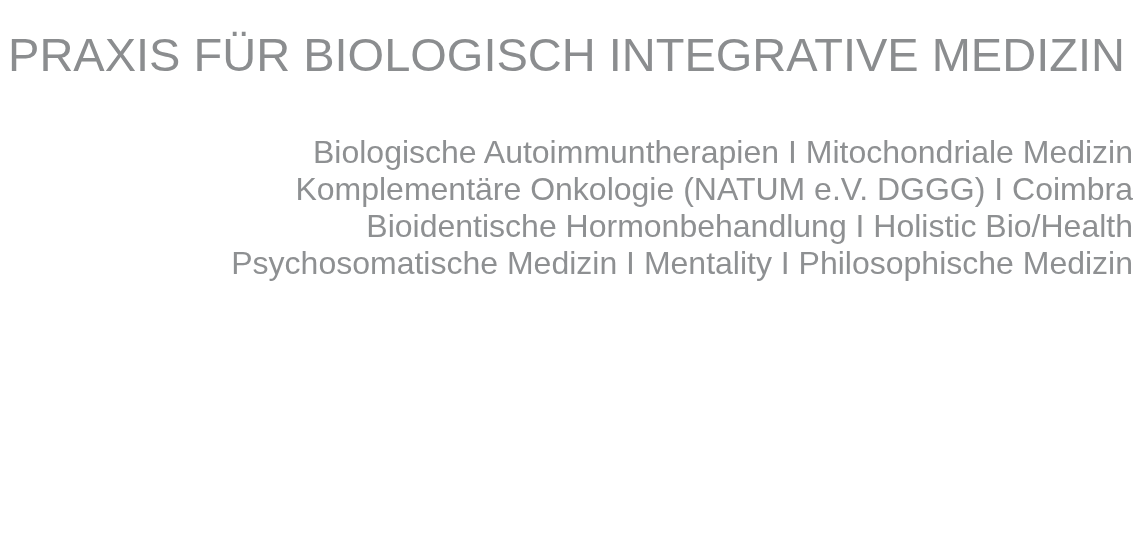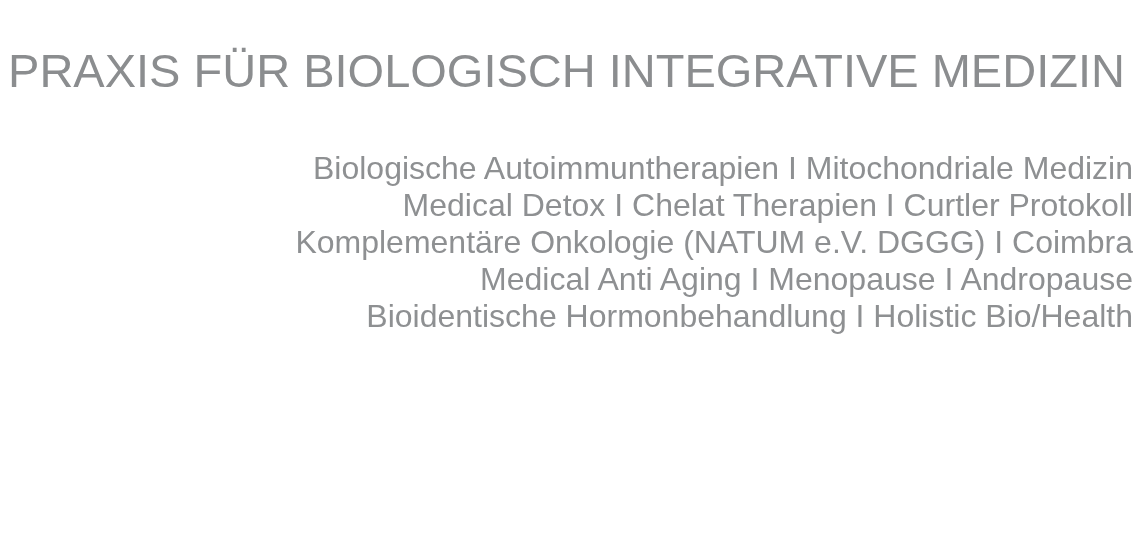--- a/index.html
+++ b/index.html
@@ -16,21 +16,21 @@
       -webkit-font-smoothing: antialiased;
     }
     .page {
       width: 100%;
       height: 100%;
       background: #ffffff;
       text-align: center;
     }
     .title {
       margin: 0;
-      padding-top: 47px;
+      padding-top: 31px;
       font-size: 47px;
       line-height: 48px;
       font-weight: 400;
       color: #8b8d8f;
       white-space: nowrap;
       letter-spacing: 0px;
     }
     .subtitle {
       margin: 50px 0 0 0;
       font-size: 32px;
@@ -53,18 +53,17 @@
   </style>
 </head>
 <body>
 
 <div class="page">
   <h1 class="title">PRAXIS FÜR BIOLOGISCH INTEGRATIVE MEDIZIN</h1>
 
 
   <div class="services">
     <div class="service-line">Biologische Autoimmuntherapien I Mitochondriale Medizin</div>
-    <div class="service-line">Medical Detox I Chelat Therapien I Curtler Protokoll</div>
     <div class="service-line">Komplementäre Onkologie (NATUM e.V. DGGG) I Coimbra</div>
-    <div class="service-line">Medical Anti Aging I Menopause I Andropause</div>
     <div class="service-line">Bioidentische Hormonbehandlung I Holistic Bio/Health</div>
+    <div class="service-line">Psychosomatische Medizin I Mentality I Philosophische Medizin</div>
   </div>
 </div>
 
 </body></html>

